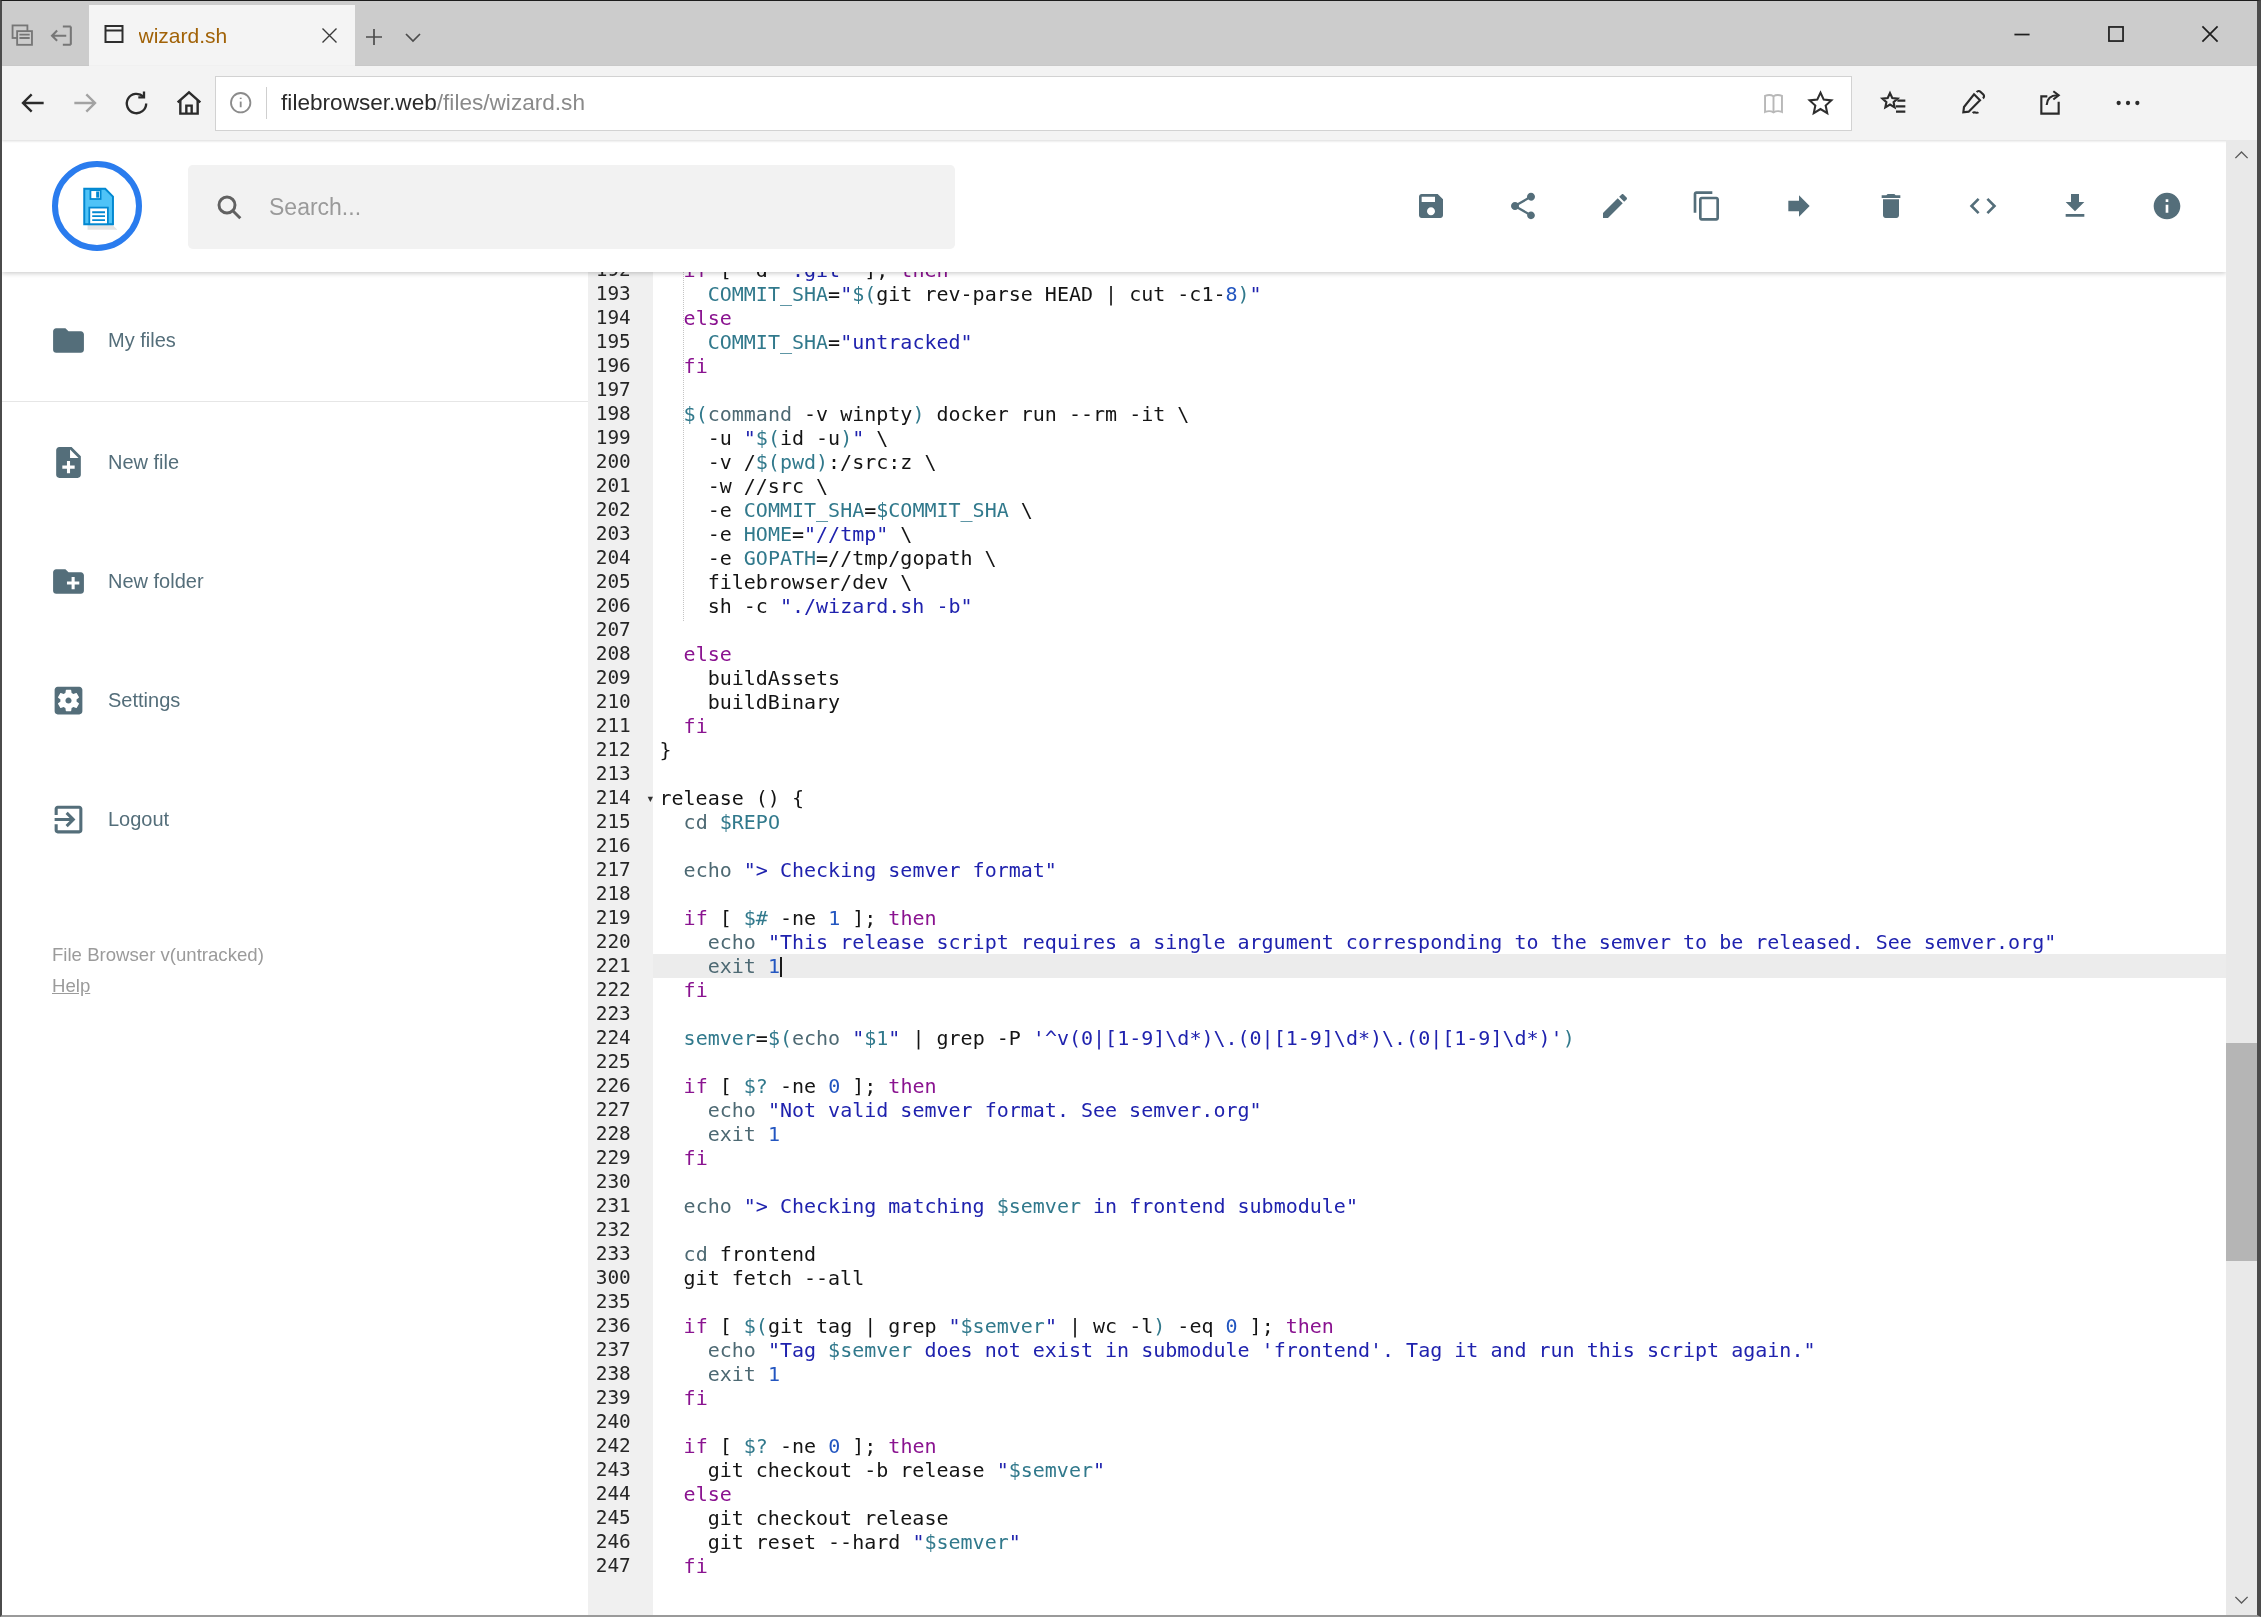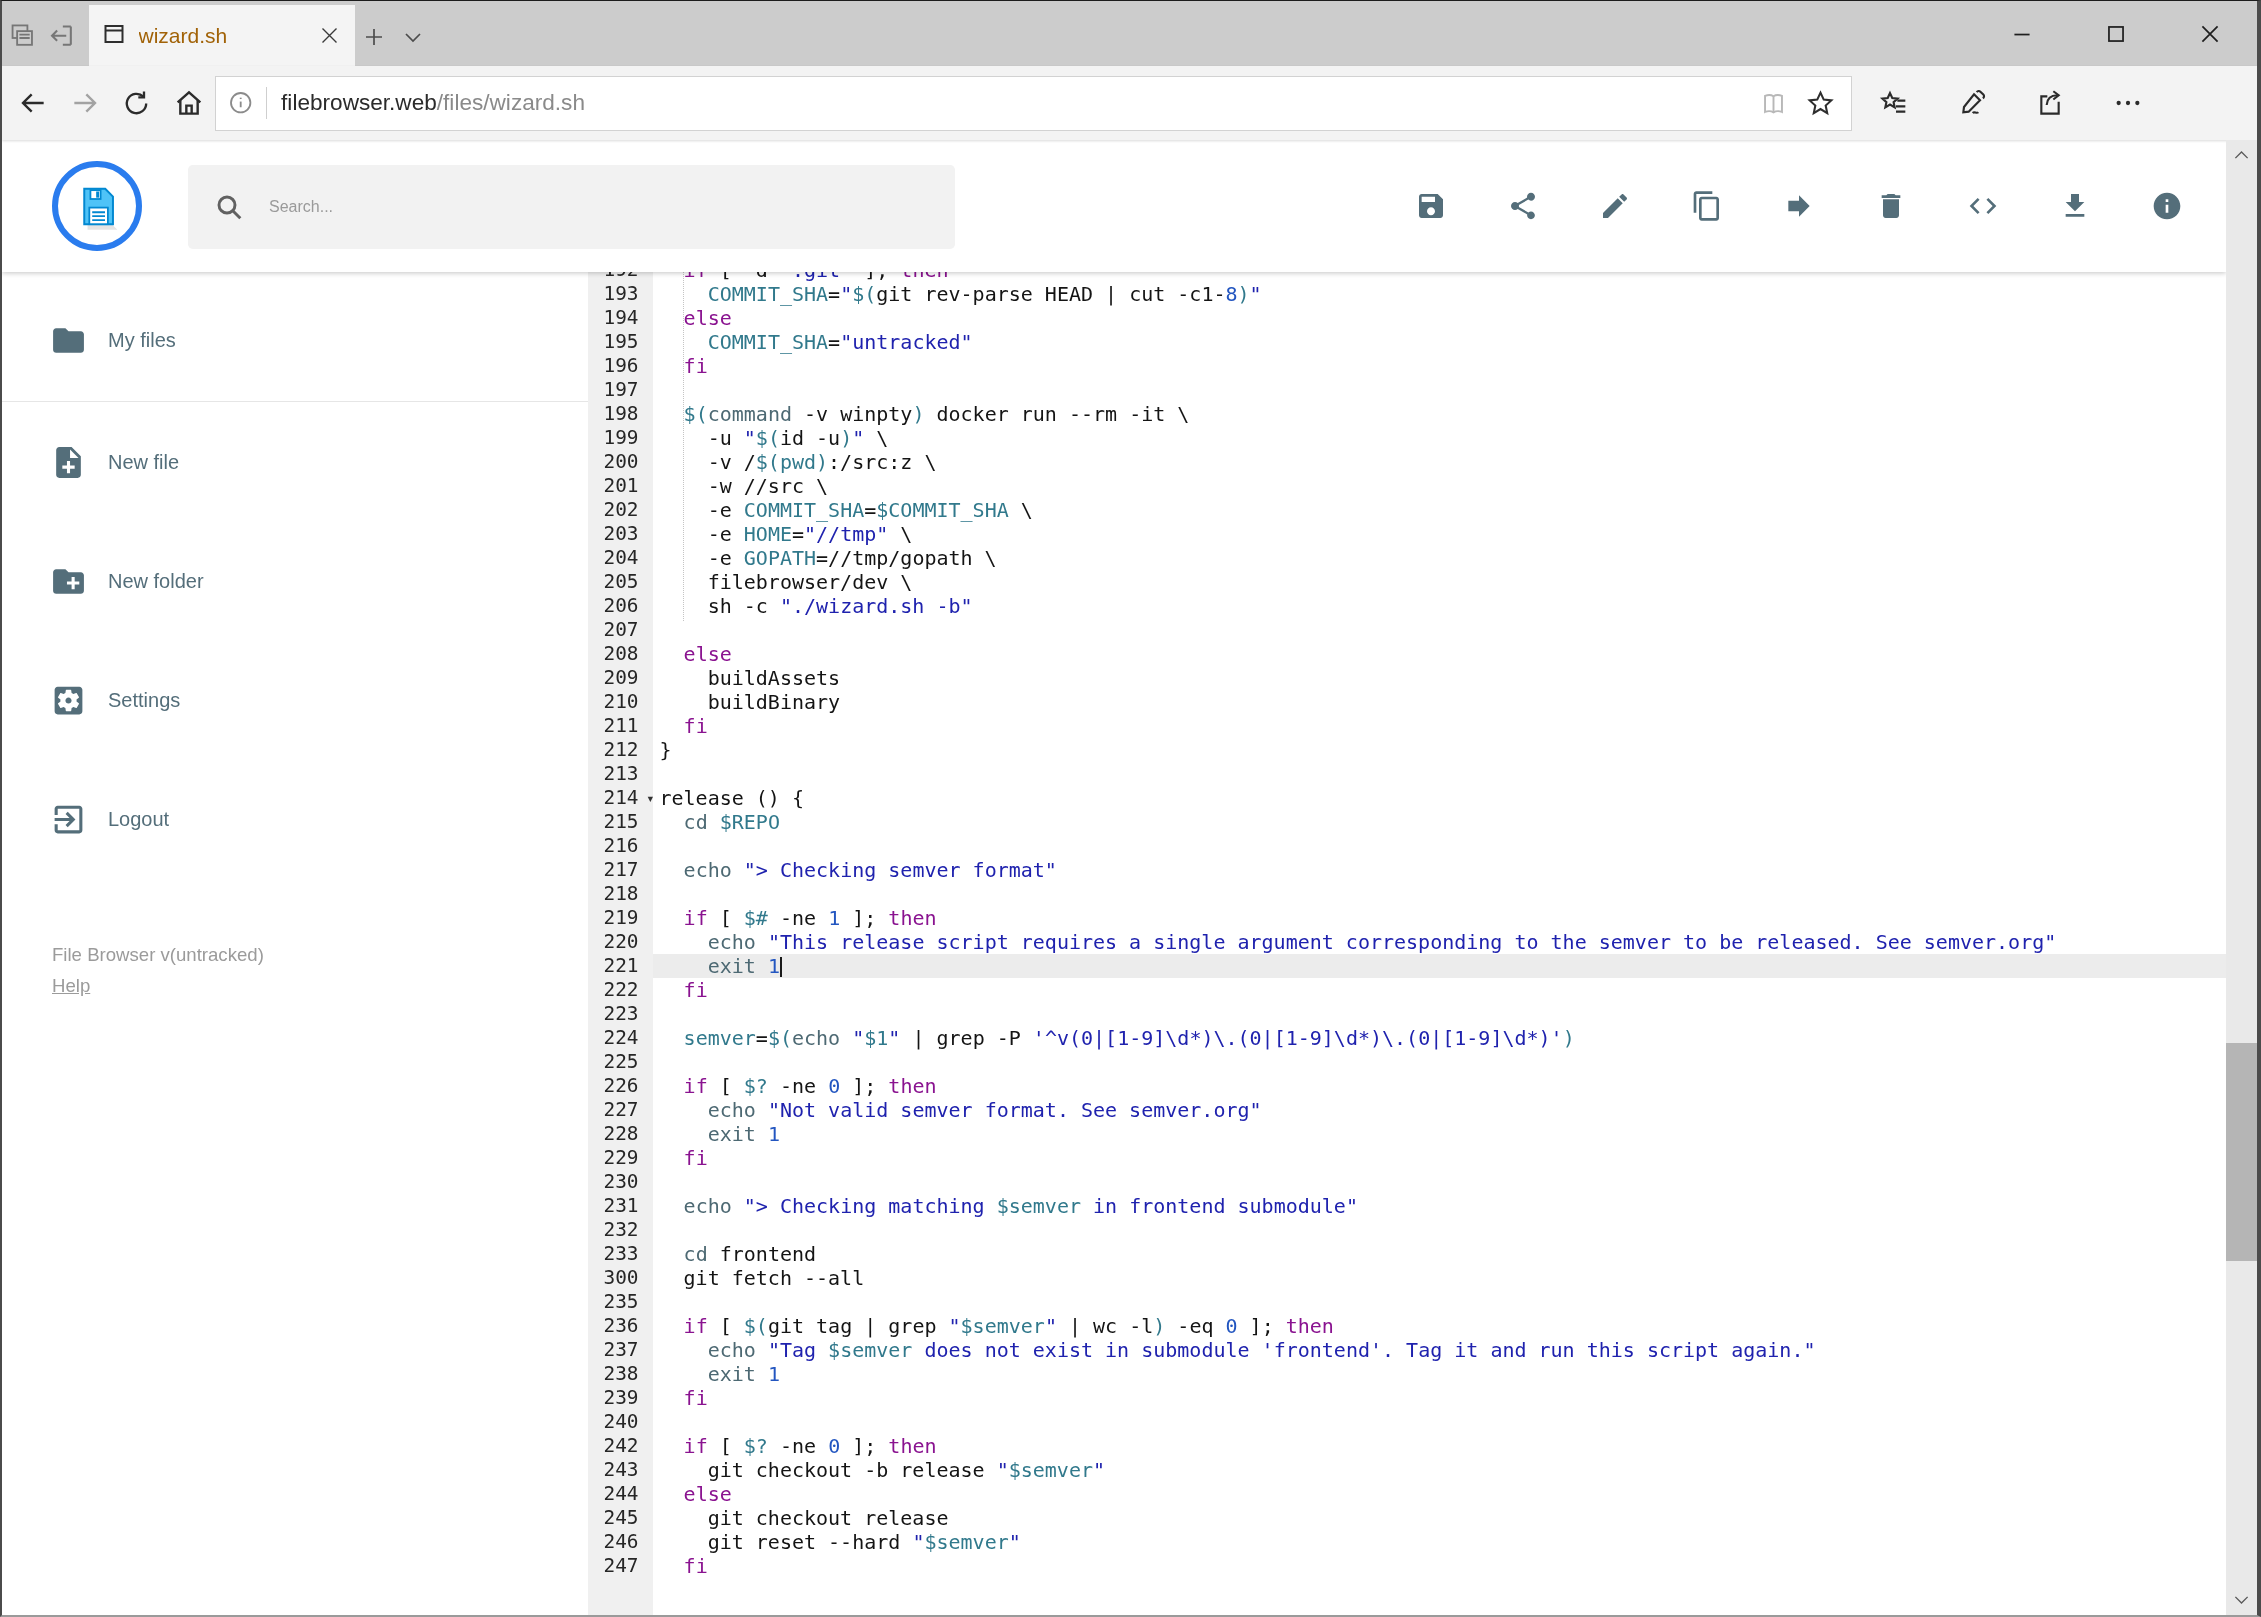--- a/index.html
+++ b/index.html
@@ -31,21 +31,21 @@
   .url-right{ display:flex; align-items:center; margin-right:6.5px; }
   .hub-icons{ display:flex; align-items:center; margin-left:21px; gap:36px; }
   .hub-icons .nav-btn{ width:42px; }
 
   
   .fb-app{ position:absolute; top:139px; left:0; right:0; bottom:0; background:#fff; }
   .appbar{ position:absolute; top:0; left:0; right:31px; height:132px; background:#fff; box-shadow:0 2.4px 4.8px rgba(0,0,0,.22); z-index:20; display:flex; align-items:center; }
   .logo{ position:absolute; left:50px; top:21px; width:90px; height:90px; border-radius:50%; border:6.5px solid var(--accent); background:#fff; overflow:hidden; display:flex; align-items:center; justify-content:center; }
   .searchbox{ position:absolute; left:186px; top:25px; width:767px; height:84px; background:#f2f2f2; border-radius:4.8px; display:flex; align-items:center; }
   .search-icon-wrap{ width:81px; display:flex; align-items:center; justify-content:center; }
-  .searchbox input{ flex:1; border:none; outline:none; background:transparent; font-size:16px; color:#444; font-family:"Liberation Sans",sans-serif; }
+  .searchbox input{ flex:1; border:none; outline:none; background:transparent; font-size:23px; color:#444; font-family:"Liberation Sans",sans-serif; }
   .searchbox input::placeholder{ color:#9a9a9a; }
   .appbar-actions{ position:absolute; right:42px; top:0; height:132px; display:flex; align-items:center; gap:58px; }
   .act-btn{ width:34px; height:34px; display:flex; align-items:center; justify-content:center; }
   .act-btn svg{ width:32px; height:32px; fill:var(--slate); }
 
   .app-body{ position:absolute; top:132px; left:0; right:31px; bottom:0; overflow:hidden; }
 
   
   .sidebar{ position:absolute; left:0; top:0; bottom:0; width:586px; background:#fff; padding-top:39px; }
   .side-item{ display:flex; align-items:center; height:58px; padding-left:48px; margin-bottom:61px; cursor:pointer; }
@@ -55,21 +55,21 @@
   .side-footer{ margin-top:90px; padding-left:50px; color:#9b9b9b; font-size:18.6px; line-height:31px; }
   .side-footer .help{ display:block;text-decoration:underline; }
 
   
   .editor{ position:absolute; left:586px; top:0; right:0; bottom:0; overflow:hidden; background:#fff;
            font-family:"DejaVu Sans Mono","Liberation Mono",monospace; }
   .gutter-strip{ position:absolute; left:0; top:0; bottom:0; width:65px; background:var(--gutterbg); }
   .indent-guide{ position:absolute; left:95px; top:-14.5px; height:363px; border-left:0.8px dotted #c4c4c4; }
   .cm-lines{ position:absolute; top:-14.5px; left:0; right:0; }
   .cm-row{ display:flex; height:24px; }
-  .cm-gut{ position:relative; width:65px; flex:none; text-align:right; padding-right:14.5px; font-size:19.4px; line-height:24px; color:var(--gutterfg); }
+  .cm-gut{ position:relative; width:65px; flex:none; text-align:center; padding-right:14.5px; font-size:19.4px; line-height:24px; color:var(--gutterfg); }
   .cm-gut .fold{ position:absolute; right:-1.6px; top:0.8px; font-size:13.7px; color:#333; }
   .cm-code{ flex:1; white-space:pre; font-size:20px; line-height:24px; padding-left:6.5px; color:var(--plain); }
   .cm-row.active .cm-code{ background:var(--activeline); }
   .t-p{ color:var(--plain); }
   .t-k{ color:var(--kw); }
   .t-s{ color:var(--str); }
   .t-n{ color:var(--num); }
   .t-v{ color:var(--vr); }
   .t-b{ color:var(--builtin); }
   .caret{ display:inline-block; width:1.6px; height:20px; background:#1a1a1a; vertical-align:middle; margin-left:0px; }

